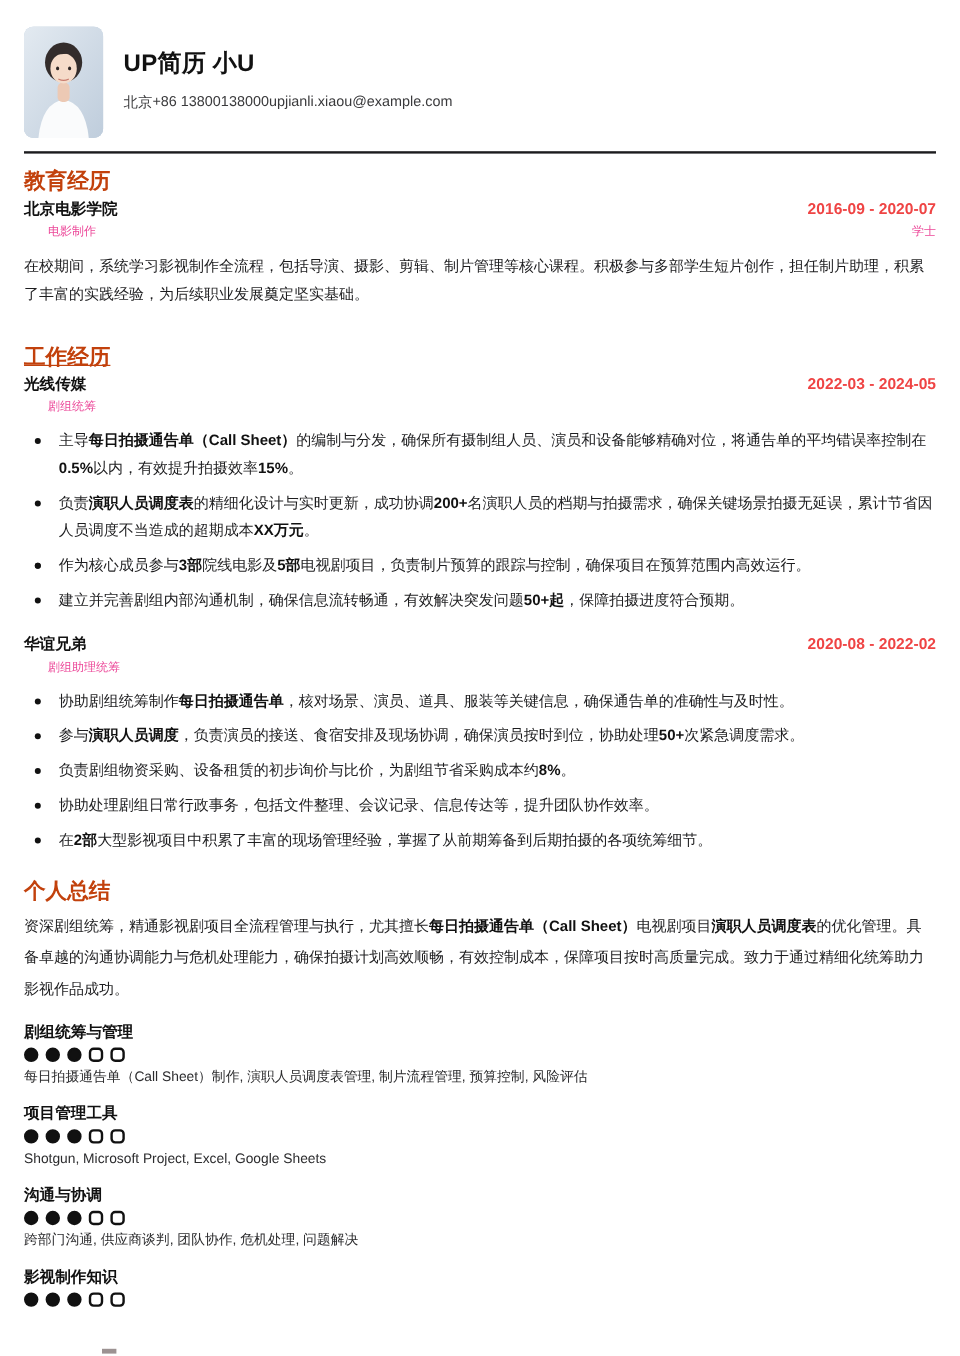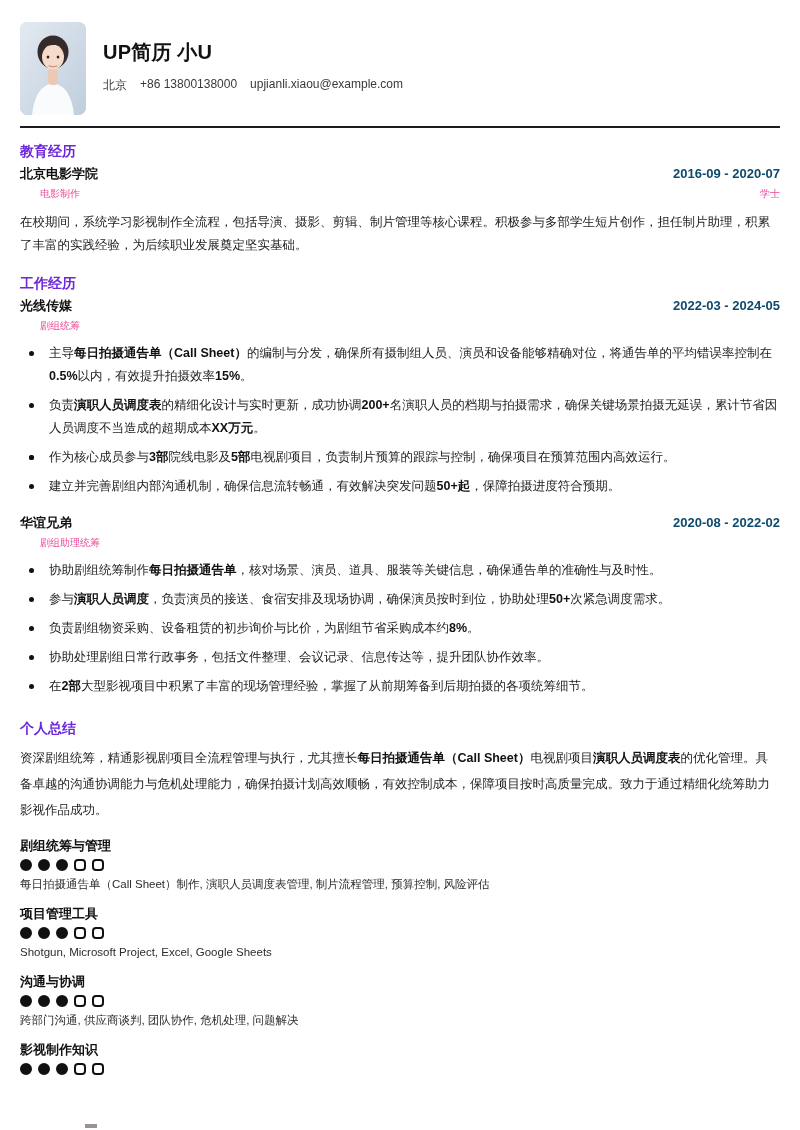--- a/index.html
+++ b/index.html
@@ -13,34 +13,34 @@
 
   
   .header { display: flex; gap: 17px; padding-top: 22px; }
   .photo {
     width: 66px; height: 93px; border-radius: 8px; overflow: hidden; flex: none;
     background: linear-gradient(160deg, #dde6ee 0%, #c9d5e2 60%, #b9c8d8 100%);
   }
   .photo svg { display: block; width: 100%; height: 100%; }
   .header-text { padding-top: 17px; }
   .name { font-size: 20px; font-weight: 700; color: #111; letter-spacing: .2px; }
-  .contact { margin-top: 11px; font-size: 12px; color: #3a3a3c; display: flex; gap: 13px; }
+  .contact { margin-top: 11px; font-size: 12px; color: #3a3a3c; display: flex; }
 
   .divider { border: none; border-top: 2px solid #1c1c1e; margin-top: 11px; }
 
   
-  .section-title { font-size: 14px; font-weight: 700; color: #6d28d9; line-height: 17px; }
+  .section-title { font-size: 18px; font-weight: 700; color: #c2410c; line-height: 17px; }
   .edu-title { margin-top: 15px; }
-  .work-title { margin-top: 18px; }
+  .work-title { margin-top: 32px; text-decoration: underline; }
   .summary-title { margin-top: 22px; }
   .skills-title { margin-top: 15px; }
 
   .org-row { display: flex; justify-content: space-between; align-items: flex-end; margin-top: 5px; }
   .org-name { font-size: 13px; font-weight: 700; color: #111; line-height: 18px; }
-  .org-date { font-size: 13px; font-weight: 700; color: #0c4a6e; line-height: 18px; }
+  .org-date { font-size: 13px; font-weight: 700; color: #ef4444; line-height: 18px; }
   .role-row { display: flex; justify-content: space-between; align-items: baseline; margin-top: 2px; }
   .role-name, .role-right { font-size: 10px; color: #ec4899; line-height: 18px; margin-left: 20px; }
 
   .edu-desc { margin-top: 8px; font-size: 12.5px; line-height: 23px; color: #1d1d1f; }
 
   .bullets { list-style: none; margin-top: 7px; }
   .bullets li { position: relative; padding-left: 29px; margin-top: 6px;
                 font-size: 12.5px; line-height: 23px; color: #1d1d1f; }
   .bullet-marker { position: absolute; left: 9px; top: 9px; width: 5px; height: 5px;
                    border-radius: 50%; background: #111; }

